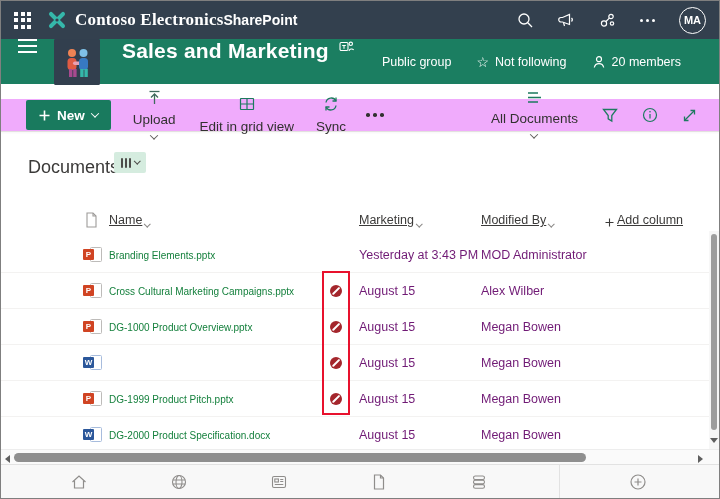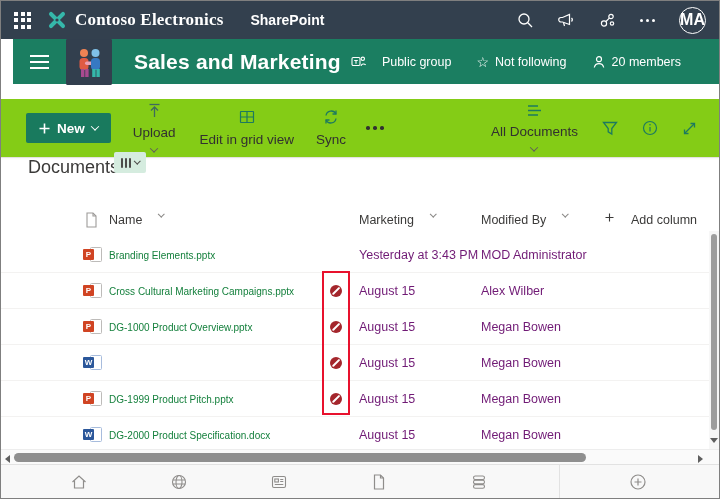--- a/index.html
+++ b/index.html
@@ -5,57 +5,57 @@
   * { box-sizing: border-box; margin: 0; padding: 0; }
   body { font-family: "Liberation Sans", sans-serif; background:#fff; }
   .screen { position:relative; width:720px; height:499px; border:1px solid #7f7f7f; background:#fff; overflow:hidden; }
 
   
   .suite-bar { position:absolute; top:0; left:0; right:0; height:38px; background:#33404e; display:flex; align-items:center; color:#fff; }
   .waffle { margin-left:13px; display:grid; grid-template-columns:repeat(3,4px); grid-gap:2.5px; cursor:pointer; }
   .waffle span { width:4px; height:4px; background:#fff; }
   .brand-logo { margin-left:15px; }
   .brand-text { margin-left:7px; font-family:"Liberation Serif", serif; font-weight:bold; font-size:17px; letter-spacing:.2px; }
-  .app-text { margin-left:27px; font-size:14px; font-weight:bold; }
+  .app-text { font-size:14px; font-weight:bold; }
   .suite-right { margin-left:auto; display:flex; align-items:center; gap:24px; padding-right:13px; }
   .suite-icon { display:flex; align-items:center; }
   .dots { display:flex; gap:3px; }
   .dots i { width:3px; height:3px; border-radius:50%; background:#fff; }
-  .avatar { width:27px; height:27px; border-radius:50%; border:1.5px solid #fff; display:flex; align-items:center; justify-content:center; font-size:16px; font-weight:bold; }
-
-  
-  .site-header { position:absolute; top:38px; left:12px; right:0; height:45px; background:#1b7e61; display:flex; align-items:center; color:#fff; }
+  .avatar { width:27px; height:27px; border-radius:50%; border:1.5px solid #fff; display:flex; align-items:center; justify-content:center; font-size:11px; font-weight:bold; }
+
+  
+  .site-header { position:absolute; top:38px; left:0; right:0; height:45px; background:#1b7e61; display:flex; color:#fff; }
   .hamburger { margin-left:17px; display:flex; flex-direction:column; gap:4px; cursor:pointer; }
   .hamburger i { width:19px; height:2px; background:#fff; }
   .site-logo { margin-left:17px; width:46px; height:46px; background:#323f4e; border-radius:2px; overflow:hidden; flex:none; }
   .site-title { margin-left:22px; font-size:21px; font-weight:bold; letter-spacing:.2px; }
   .teams-glyph { margin-left:10px; display:flex; }
   .header-right { margin-left:auto; display:flex; align-items:center; gap:25px; padding-right:38px; font-size:12.5px; }
   .hr-item { display:flex; align-items:center; gap:6px; cursor:pointer; white-space:nowrap; }
   .star-glyph { font-size:14px; line-height:1; }
 
   
-  .command-bar { position:absolute; top:98px; left:0; right:0; height:59px; background:#84cc16; display:flex; align-items:center; border-bottom:1px solid #e3e1df; box-shadow:0 1px 2px rgba(0,0,0,.04); font-size:13.5px; color:#323130; }
+  .command-bar { position:absolute; top:98px; left:0; right:0; height:33px; background:#f0abfc; display:flex; align-items:center; border-bottom:1px solid #e3e1df; box-shadow:0 1px 2px rgba(0,0,0,.04); font-size:13.5px; color:#323130; }
   .new-btn { margin-left:25px; height:30px; padding:0 13px; background:#197a5e; color:#fff; border:none; border-radius:2px; display:flex; align-items:center; gap:7px; font-size:13.5px; font-weight:bold; cursor:pointer; font-family:inherit; }
   .cmd-item { display:flex; align-items:center; gap:7px; cursor:pointer; white-space:nowrap;flex-direction:column; }
   .chev { display:inline-block; width:6px; height:6px; border-right:1.4px solid currentColor; border-bottom:1.4px solid currentColor; transform:rotate(45deg) translate(-1px,-1px); }
   .chev-gray { color:#605e5c; }
   .cmd-dots { display:flex; gap:3.5px; cursor:pointer; }
   .cmd-dots i { width:3.5px; height:3.5px; border-radius:50%; background:#323130; }
   .cmd-right { margin-left:auto; display:flex; align-items:center; gap:24px; padding-right:22px; }
   .ml22{margin-left:22px;} .ml24{margin-left:24px;} .ml20{margin-left:20px;}
 
   
   .list-title { position:absolute; left:27px; top:156px; font-size:18px; color:#3b3a39; }
   .view-badge { position:absolute; left:113px; top:151px; width:32px; height:21px; background:#d5ecdf; border-radius:2px; display:flex; align-items:center; justify-content:center; gap:1.5px; cursor:pointer; }
   .view-badge i { width:2.5px; height:10px; background:#4d4c4a; border-radius:1px; }
   .view-badge .chev { width:4.5px; height:4.5px; color:#4d4c4a; margin-left:2px; }
 
   .thead { position:absolute; top:204px; left:0; right:0; height:30px; font-size:12.5px; color:#3b3a39; }
-  .thead .hcell { position:absolute; top:50%; transform:translateY(-50%); display:flex; align-items:flex-start; gap:17px; cursor:pointer; white-space:nowrap; }
+  .thead .hcell { position:absolute; top:50%; transform:translateY(-50%); display:flex; align-items:flex-end; gap:3px; cursor:pointer; white-space:nowrap;text-decoration:underline; }
   .hc-name{left:108px;} .hc-mod{left:358px;} .hc-by{left:480px;} .hc-add{left:604px; gap:5px;}
   .thead .chev{width:4.5px;height:4.5px;color:#8a8886;}
   .hdr-doc-icon{position:absolute; left:83px; top:50%; transform:translateY(-50%); display:flex;}
 
   .rows { position:absolute; top:236px; left:0; right:0; }
   .row { position:relative; height:36px; border-bottom:1px solid #f3f2f1; cursor:pointer; }
   .cell-name { position:absolute; left:108px; top:50%; transform:translateY(-50%); font-size:10px; color:#15803d; white-space:nowrap; }
   .cell-mod, .cell-by { position:absolute; top:50%; transform:translateY(-50%); font-size:12.5px; color:#701a75; white-space:nowrap; }
   .cell-mod{left:358px;} .cell-by{left:480px;}
 

